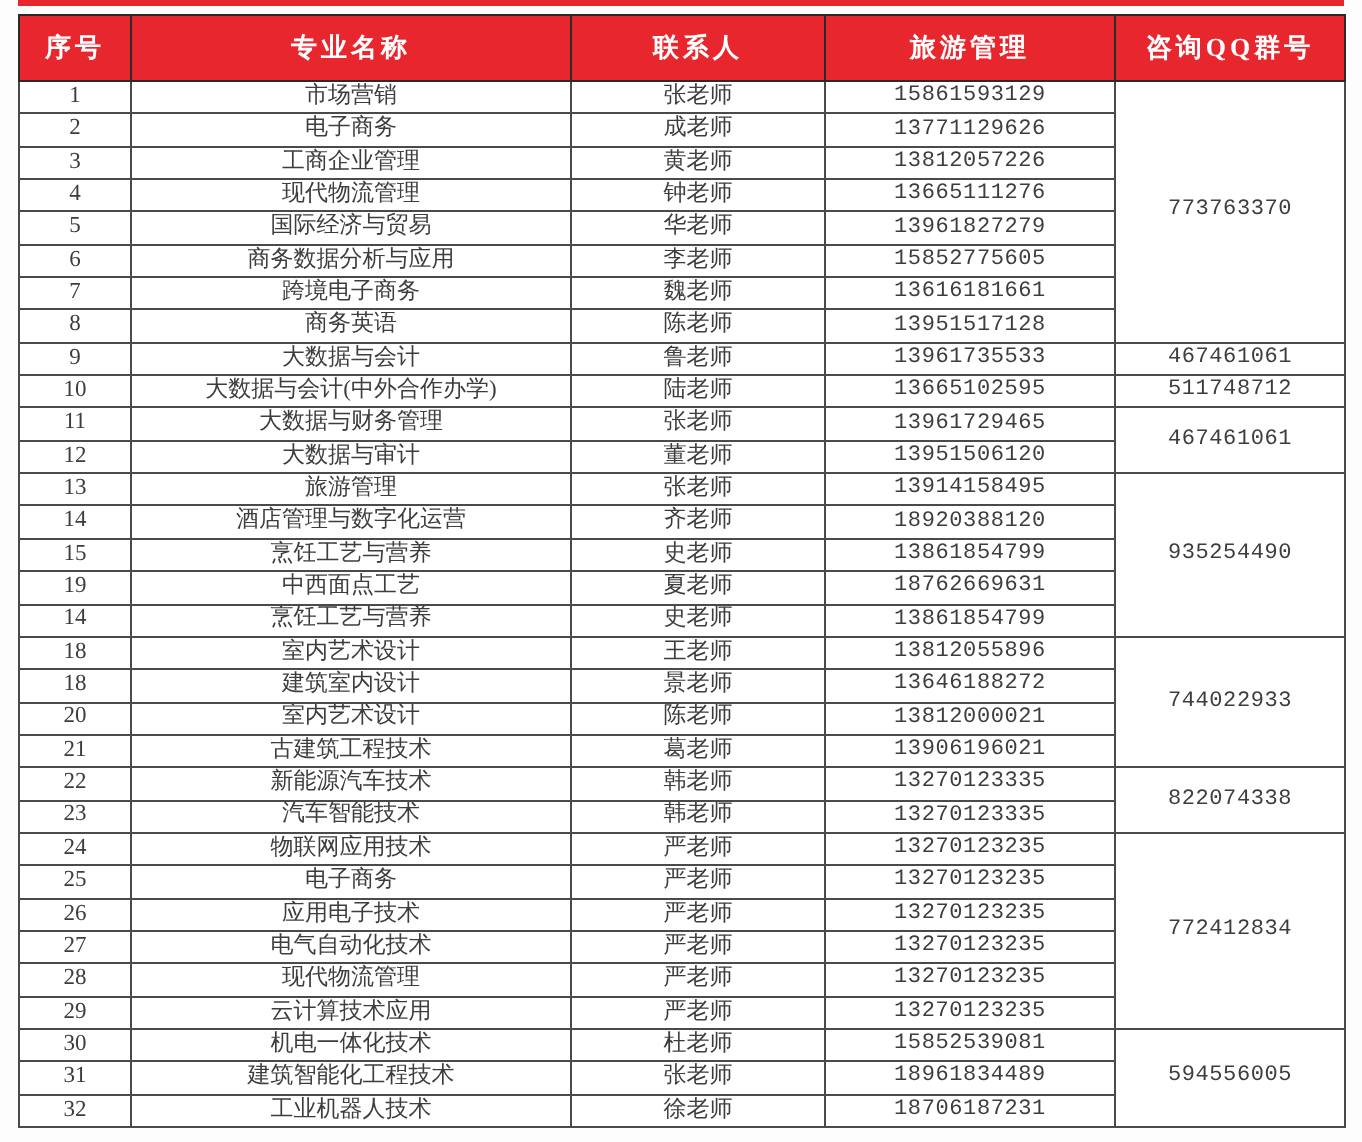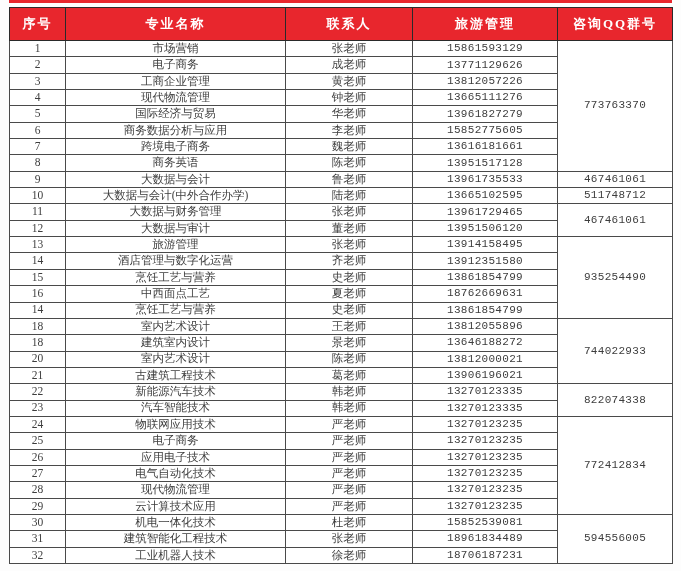--- a/index.html
+++ b/index.html
@@ -161,30 +161,30 @@
           <td class="c-no">13</td>
           <td class="c-major">旅游管理</td>
           <td class="c-contact">张老师</td>
           <td class="c-phone">13914158495</td>
           <td class="c-qq" rowspan="5">935254490</td>
         </tr>
         <tr>
           <td class="c-no">14</td>
           <td class="c-major">酒店管理与数字化运营</td>
           <td class="c-contact">齐老师</td>
-          <td class="c-phone">13912351580</td>
+          <td class="c-phone">18920388120</td>
         </tr>
         <tr>
           <td class="c-no">15</td>
           <td class="c-major">烹饪工艺与营养</td>
           <td class="c-contact">史老师</td>
           <td class="c-phone">13861854799</td>
         </tr>
         <tr>
-          <td class="c-no">16</td>
+          <td class="c-no">19</td>
           <td class="c-major">中西面点工艺</td>
           <td class="c-contact">夏老师</td>
           <td class="c-phone">18762669631</td>
         </tr>
         <tr>
           <td class="c-no">14</td>
           <td class="c-major">烹饪工艺与营养</td>
           <td class="c-contact">史老师</td>
           <td class="c-phone">13861854799</td>
         </tr>

